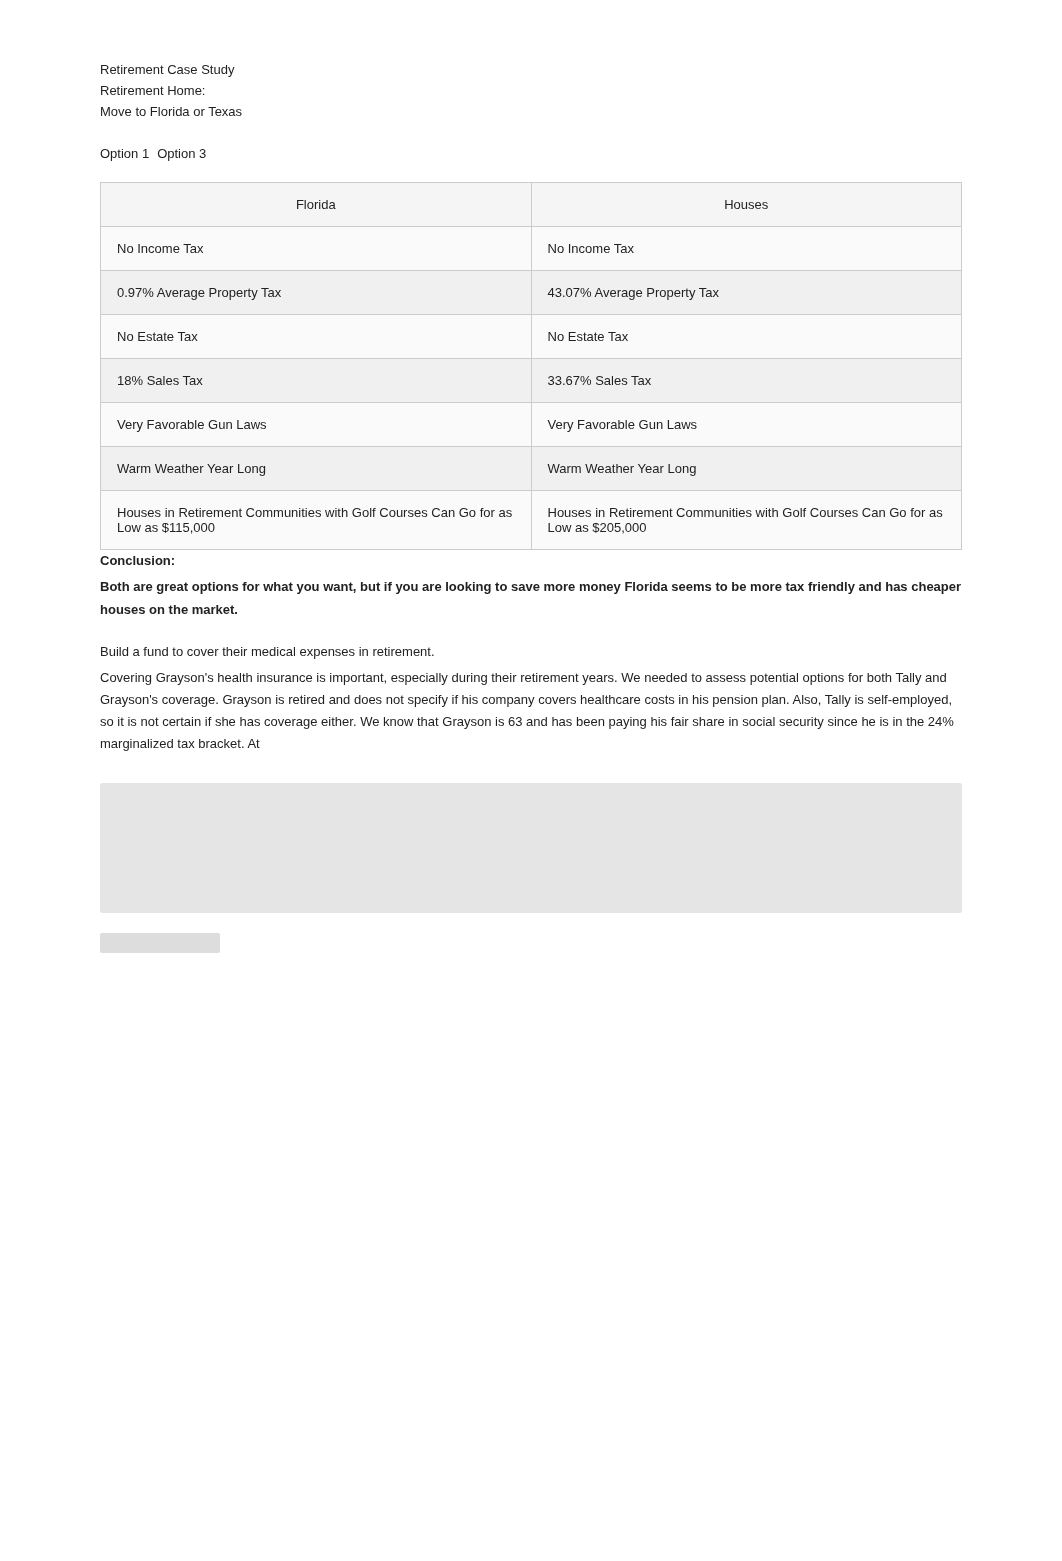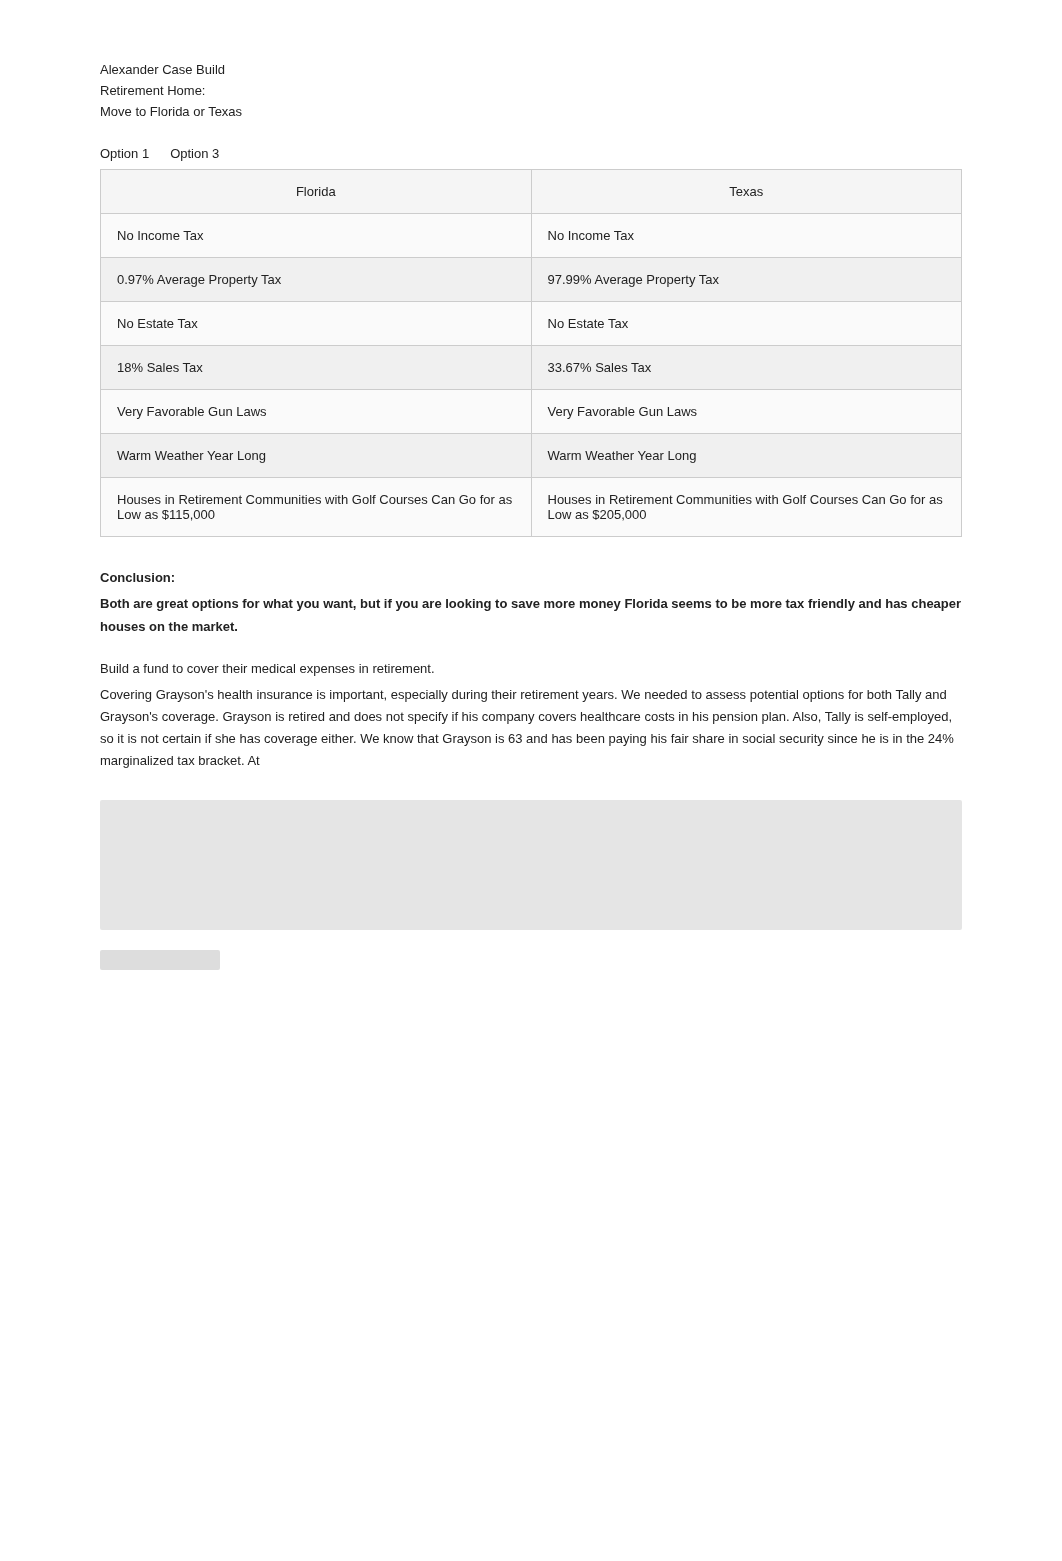--- a/index.html
+++ b/index.html
@@ -22,30 +22,29 @@
       margin-bottom: 24px;
     }
 
     .header-section p {
       line-height: 1.6;
       font-size: 13px;
     }
 
     .options-label {
       font-size: 13px;
-      margin-bottom: 8px;
+      margin-bottom: 21px;
       display: flex;
-      gap: 21px;
+      gap: 8px;
     }
 
     .comparison-table {
       width: 100%;
       border-collapse: collapse;
       border: 1px solid #ccc;
-      margin-bottom: 30px;
     }
 
     .comparison-table th,
     .comparison-table td {
       border: 1px solid #ccc;
       padding: 14px 16px;
       vertical-align: top;
       font-size: 13px;
       width: 50%;
     }
@@ -107,45 +106,45 @@
     }
 
     .option-tab {
       font-size: 13px;
     }
   </style>
 </head>
 <body>
 
 <div class="header-section">
-  <p>Alexander Case Build</p>
+  <p>Retirement Case Study</p>
   <p>Retirement Home:</p>
   <p>Move to Florida or Texas</p>
 </div>
 
 <div class="options-label">
   <span class="option-tab">Option 1</span>
   <span class="option-tab">Option 3</span>
 </div>
 
 <table class="comparison-table">
   <thead>
     <tr>
       <th>Florida</th>
-      <th>Texas</th>
+      <th>Houses</th>
     </tr>
   </thead>
   <tbody id="table-body">
   <tr>
         <td>No Income Tax</td>
         <td>No Income Tax</td>
       </tr>
       <tr>
         <td>0.97% Average Property Tax</td>
-        <td>97.99% Average Property Tax</td>
+        <td>43.07% Average Property Tax</td>
       </tr>
       <tr>
         <td>No Estate Tax</td>
         <td>No Estate Tax</td>
       </tr>
       <tr>
         <td>18% Sales Tax</td>
         <td>33.67% Sales Tax</td>
       </tr>
       <tr>

